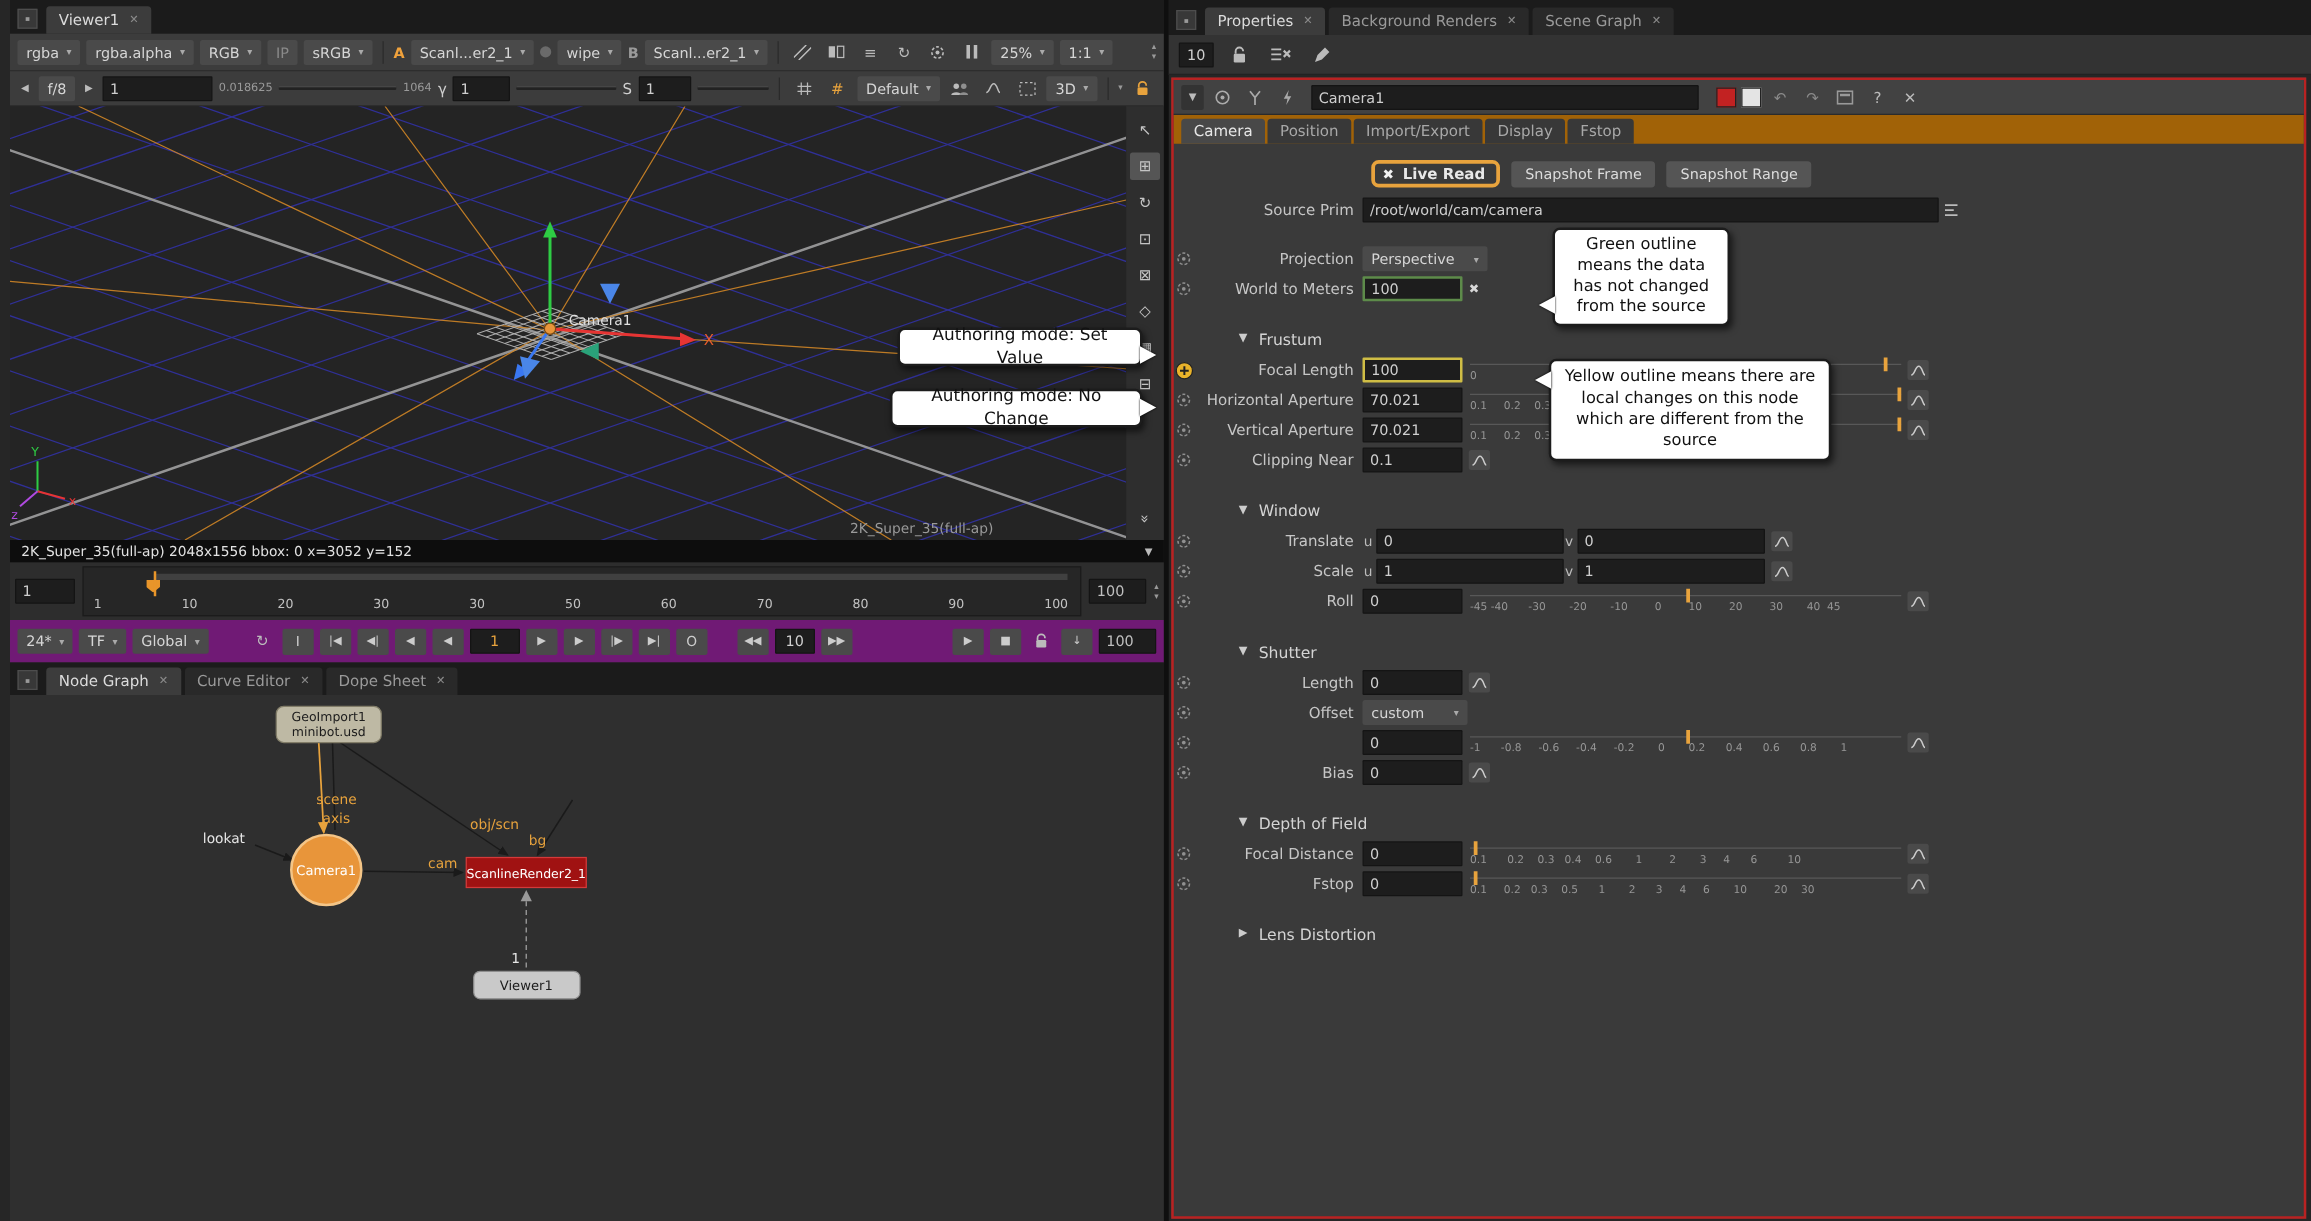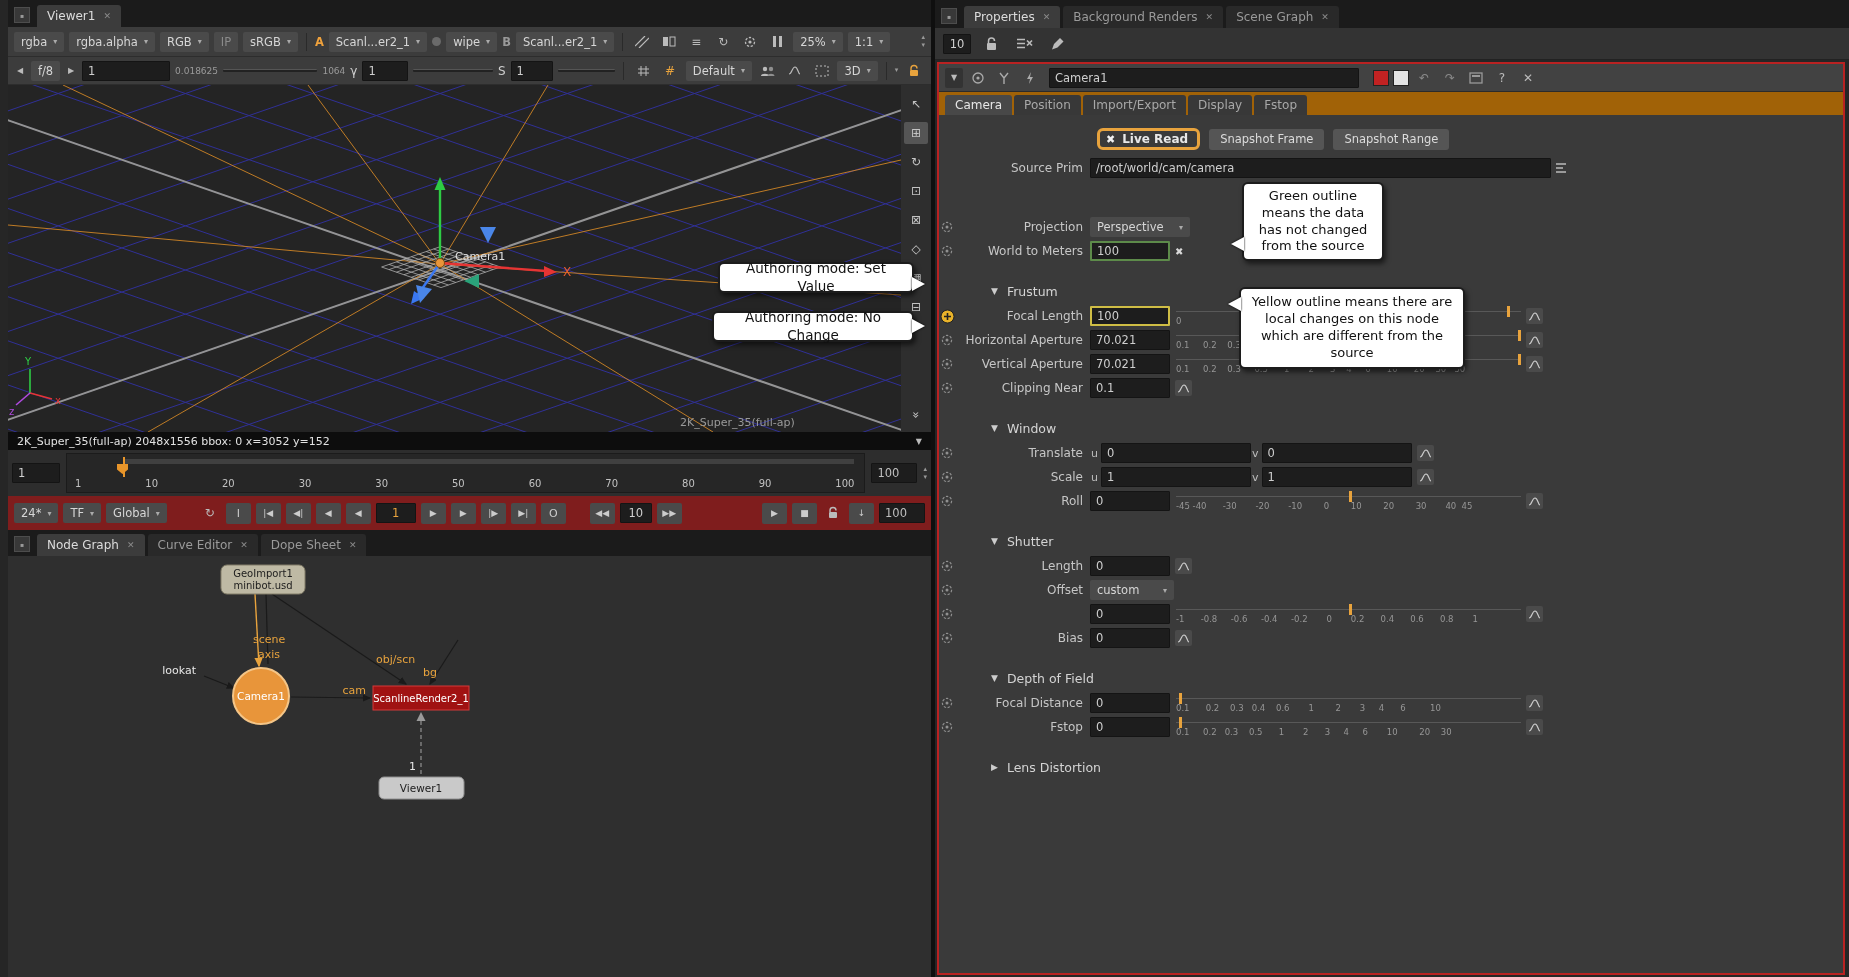--- a/index.html
+++ b/index.html
@@ -33,21 +33,21 @@
 .side-tools .ibtn.active{background:#555}
 .statusbar{position:absolute;left:8px;top:432px;width:923px;height:18px;background:#0d0d0d;color:#e2e2e2;font-size:11px;display:flex;align-items:center;padding:0 9px}
 .statusbar .spacer{flex:1}
 .ruler-row{position:absolute;left:8px;top:450px;width:923px;height:46px;background:#2d2d2d;display:flex;align-items:center;gap:6px;padding:0 4px}
 .ruler{position:relative;flex:1;height:40px;background:#262626;border:1px solid #1b1b1b}
 .cache-strip{position:absolute;left:56px;right:10px;top:5px;height:5px;background:#404040}
 .rticks{position:absolute;left:8px;right:10px;bottom:3px;display:flex;justify-content:space-between;font-size:10px;color:#c2c2c2}
 .playhead{position:absolute;left:56px;top:3px;bottom:15px;width:2px;background:#e8952a}
 .ph-flag{position:absolute;left:50px;top:10px;width:11px;height:10px;background:#e8952a;clip-path:polygon(0 0,100% 0,100% 55%,50% 100%,0 55%)}
 .chevcol{display:flex;flex-direction:column;gap:1px;font-size:7px;color:#999;line-height:1}
-.transport{position:absolute;left:8px;top:496px;width:923px;height:34px;background:#7f1d1d;display:flex;align-items:center;gap:5px;padding:0 6px}
+.transport{position:absolute;left:8px;top:496px;width:923px;height:34px;background:#701a75;display:flex;align-items:center;gap:5px;padding:0 6px}
 .tbtn{display:inline-flex;align-items:center;justify-content:center;min-width:25px;height:21px;background:#4a4a4a;border-radius:2px;font-size:9px;color:#ccc}
 .cur-frame{width:40px;text-align:center;color:#e8a33d}
 .dag-tabbar{position:absolute;left:8px;top:530px;width:923px;height:26px}
 .dag{position:absolute;left:8px;top:556px;width:923px;height:421px;background:#2f2f2f}
 
 .right{position:absolute;left:935px;top:0;width:914px;height:977px;background:#262626}
 .ptabbar{height:28px}
 .ptoolbar{height:32px;display:flex;align-items:center;gap:9px;padding:0 8px;background:#333;border-bottom:1px solid #222}
 .redpanel{position:absolute;left:2px;top:62px;width:908px;height:913px;border:2px solid #b92222;background:#3a3a3a}
 .node-header{height:28px;background:#424242;display:flex;align-items:center;gap:4px;padding:0 6px;border-bottom:1px solid #2b2b2b}
@@ -516,21 +516,21 @@
         <span class="aicon"></span>
         <span class="plabel">Source Prim</span>
         <input class="inp" style="flex: 1 1 0%;" value="/root/world/cam/camera">
         <span class="ibtn" style="width:20px">
             <svg width="14" height="14">
               <path d="M2 3h10M2 7h7M2 11h10" stroke="#bbb" stroke-width="1.4"></path>
             </svg>
           </span>
       </div>
 
-      <div class="prow" style="margin-top:36px">
+      <div class="prow" style="margin-top:16px">
         <span class="aicon">
             <svg width="14" height="14">
               <circle cx="7" cy="7" r="4.6" fill="none" stroke="#909090" stroke-width="1.2" stroke-dasharray="2.4 1.6"></circle>
               <circle cx="7" cy="7" r="1.5" fill="#909090"></circle>
             </svg>
           </span>
         <span class="plabel">Projection</span>
         <span class="dd" style="width:100px;justify-content:space-between">
             <span>Perspective</span>
           </span>

